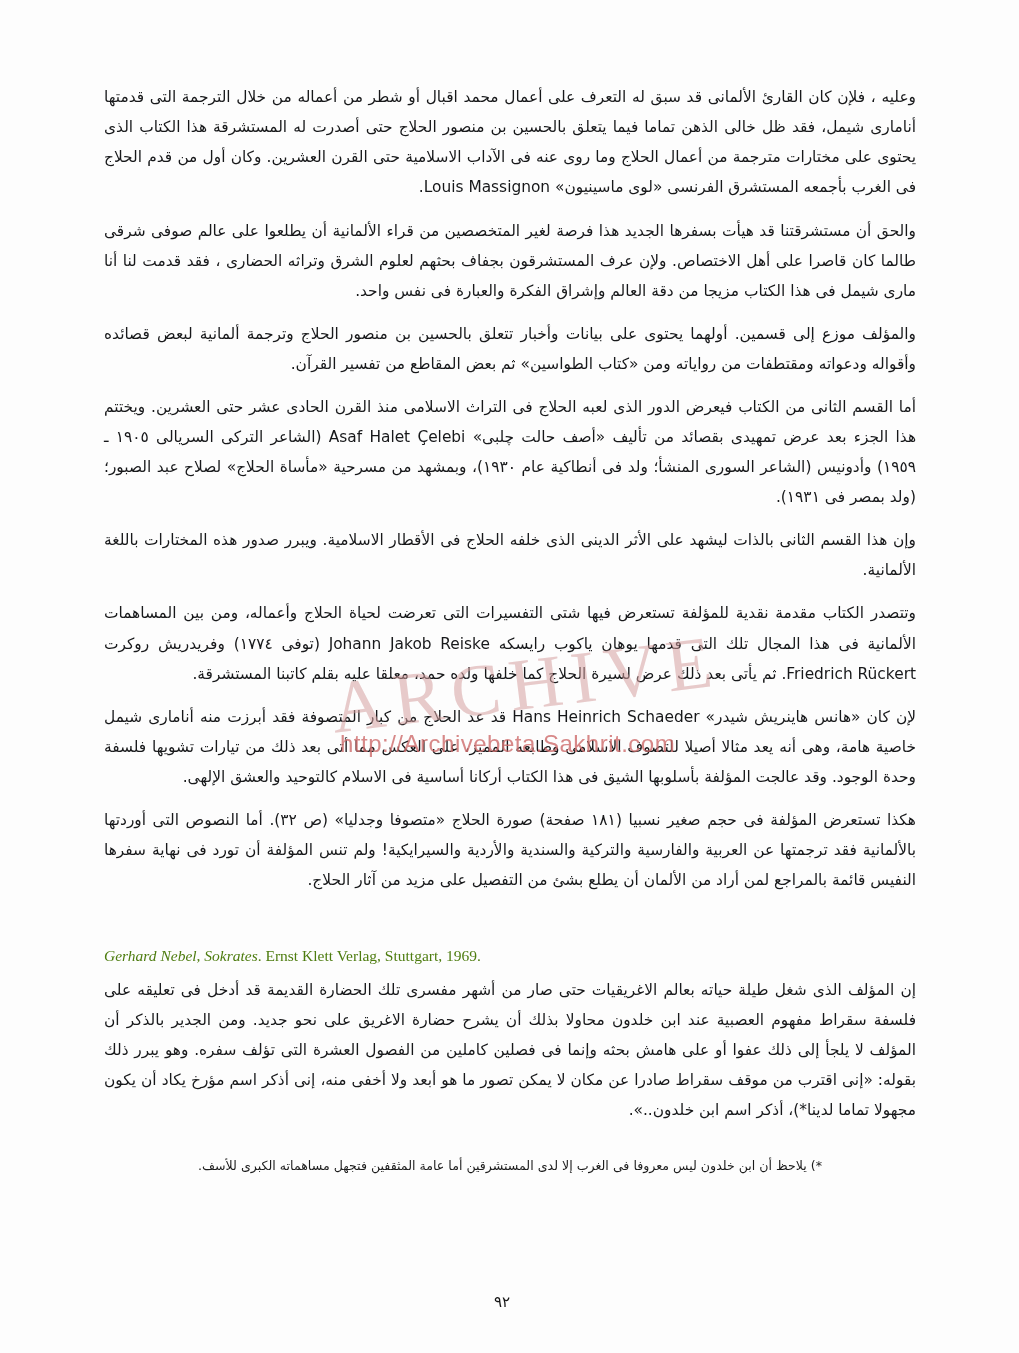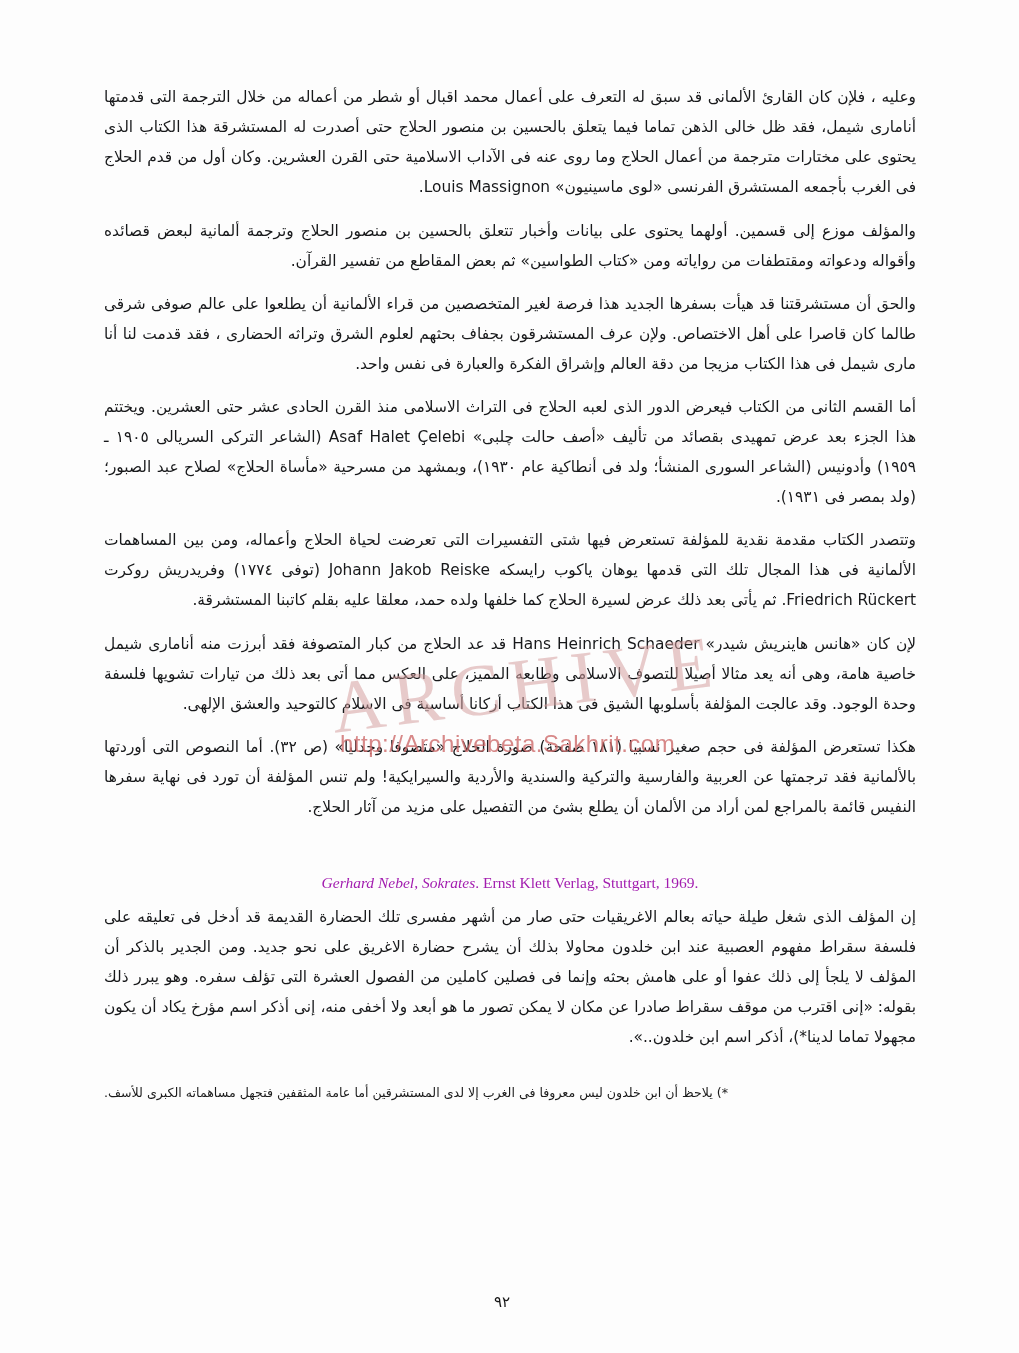--- a/index.html
+++ b/index.html
@@ -37,32 +37,32 @@
     text-justify: inter-word;
     color: #17181a;
   }
   p.para.first {
     margin-bottom: 14px;
   }
   .section-ref {
     margin-top: 52px;
     margin-bottom: 10px;
     direction: ltr;
-    text-align: center;
+    text-align: left;
     font-family: "Liberation Serif", "DejaVu Serif", serif;
     font-size: 15.5px;
-    color: #a21caf;
+    color: #4d7c0f;
   }
   .section-ref .it {
     font-style: italic;
   }
   .footnote {
     margin-top: 30px;
     direction: rtl;
-    text-align: left;
+    text-align: center;
     font-size: 12.6px;
     line-height: 1.8;
     color: #1b1b1b;
   }
   .page-number {
     position: absolute;
     bottom: 42px;
     left: 0;
     right: 15px;
     text-align: center;
@@ -102,23 +102,24 @@
   }
 </style>
 </head>
 <body>
 
 <div class="page">
 
   <div class="content">
 
     <p class="para first">وعليه ، فلإن كان القارئ الألمانى قد سبق له التعرف على أعمال محمد اقبال أو شطر من أعماله من خلال الترجمة التى قدمتها أنامارى شيمل، فقد ظل خالى الذهن تماما فيما يتعلق بالحسين بن منصور الحلاج حتى أصدرت له المستشرقة هذا الكتاب الذى يحتوى على مختارات مترجمة من أعمال الحلاج وما روى عنه فى الآداب الاسلامية حتى القرن العشرين. وكان أول من قدم الحلاج فى الغرب بأجمعه المستشرق الفرنسى «لوى ماسينيون» Louis Massignon.</p>
+    <p class="para">والحق أن مستشرقتنا قد هيأت بسفرها الجديد هذا فرصة لغير المتخصصين من قراء الألمانية أن يطلعوا على عالم صوفى شرقى طالما كان قاصرا على أهل الاختصاص. ولإن عرف المستشرقون بجفاف بحثهم لعلوم الشرق وتراثه الحضارى ، فقد قدمت لنا أنا مارى شيمل فى هذا الكتاب مزيجا من دقة العالم وإشراق الفكرة والعبارة فى نفس واحد.</p>
     <p class="para">والمؤلف موزع إلى قسمين. أولهما يحتوى على بيانات وأخبار تتعلق بالحسين بن منصور الحلاج وترجمة ألمانية لبعض قصائده وأقواله ودعواته ومقتطفات من رواياته ومن «كتاب الطواسين» ثم بعض المقاطع من تفسير القرآن.</p>
-    <p class="para">والحق أن مستشرقتنا قد هيأت بسفرها الجديد هذا فرصة لغير المتخصصين من قراء الألمانية أن يطلعوا على عالم صوفى شرقى طالما كان قاصرا على أهل الاختصاص. ولإن عرف المستشرقون بجفاف بحثهم لعلوم الشرق وتراثه الحضارى ، فقد قدمت لنا أنا مارى شيمل فى هذا الكتاب مزيجا من دقة العالم وإشراق الفكرة والعبارة فى نفس واحد.</p>
     <p class="para">أما القسم الثانى من الكتاب فيعرض الدور الذى لعبه الحلاج فى التراث الاسلامى منذ القرن الحادى عشر حتى العشرين. ويختتم هذا الجزء بعد عرض تمهيدى بقصائد من تأليف «أصف حالت چلبى» Asaf Halet Çelebi (الشاعر التركى السريالى ١٩٠٥ ـ ١٩٥٩) وأدونيس (الشاعر السورى المنشأ؛ ولد فى أنطاكية عام ١٩٣٠)، وبمشهد من مسرحية «مأساة الحلاج» لصلاح عبد الصبور؛ (ولد بمصر فى ١٩٣١).</p>
+    <p class="para">وإن هذا القسم الثانى بالذات ليشهد على الأثر الدينى الذى خلفه الحلاج فى الأقطار الاسلامية. ويبرر صدور هذه المختارات باللغة الألمانية.</p>
     <p class="para">وتتصدر الكتاب مقدمة نقدية للمؤلفة تستعرض فيها شتى التفسيرات التى تعرضت لحياة الحلاج وأعماله، ومن بين المساهمات الألمانية فى هذا المجال تلك التى قدمها يوهان ياكوب رايسكه Johann Jakob Reiske (توفى ١٧٧٤) وفريدريش روكرت Friedrich Rückert. ثم يأتى بعد ذلك عرض لسيرة الحلاج كما خلفها ولده حمد، معلقا عليه بقلم كاتبنا المستشرقة.</p>
     <p class="para">لإن كان «هانس هاينريش شيدر» Hans Heinrich Schaeder قد عد الحلاج من كبار المتصوفة فقد أبرزت منه أنامارى شيمل خاصية هامة، وهى أنه يعد مثالا أصيلا للتصوف الاسلامى وطابعه المميز، على العكس مما أتى بعد ذلك من تيارات تشويها فلسفة وحدة الوجود. وقد عالجت المؤلفة بأسلوبها الشيق فى هذا الكتاب أركانا أساسية فى الاسلام كالتوحيد والعشق الإلهى.</p>
     <p class="para">هكذا تستعرض المؤلفة فى حجم صغير نسبيا (١٨١ صفحة) صورة الحلاج «متصوفا وجدليا» (ص ٣٢). أما النصوص التى أوردتها بالألمانية فقد ترجمتها عن العربية والفارسية والتركية والسندية والأردية والسيرايكية! ولم تنس المؤلفة أن تورد فى نهاية سفرها النفيس قائمة بالمراجع لمن أراد من الألمان أن يطلع بشئ من التفصيل على مزيد من آثار الحلاج.</p>
 
     <div class="section-ref">
       <span class="it">Gerhard Nebel</span><span>, </span><span class="it">Sokrates</span><span>. </span><span>Ernst Klett Verlag, Stuttgart, 1969.</span>
     </div>
 
     <p class="para">إن المؤلف الذى شغل طيلة حياته بعالم الاغريقيات حتى صار من أشهر مفسرى تلك الحضارة القديمة قد أدخل فى تعليقه على فلسفة سقراط مفهوم العصبية عند ابن خلدون محاولا بذلك أن يشرح حضارة الاغريق على نحو جديد. ومن الجدير بالذكر أن المؤلف لا يلجأ إلى ذلك عفوا أو على هامش بحثه وإنما فى فصلين كاملين من الفصول العشرة التى تؤلف سفره. وهو يبرر ذلك بقوله: «إنى اقترب من موقف سقراط صادرا عن مكان لا يمكن تصور ما هو أبعد ولا أخفى منه، إنى أذكر اسم مؤرخ يكاد أن يكون مجهولا تماما لدينا*)، أذكر اسم ابن خلدون..».</p>
 

